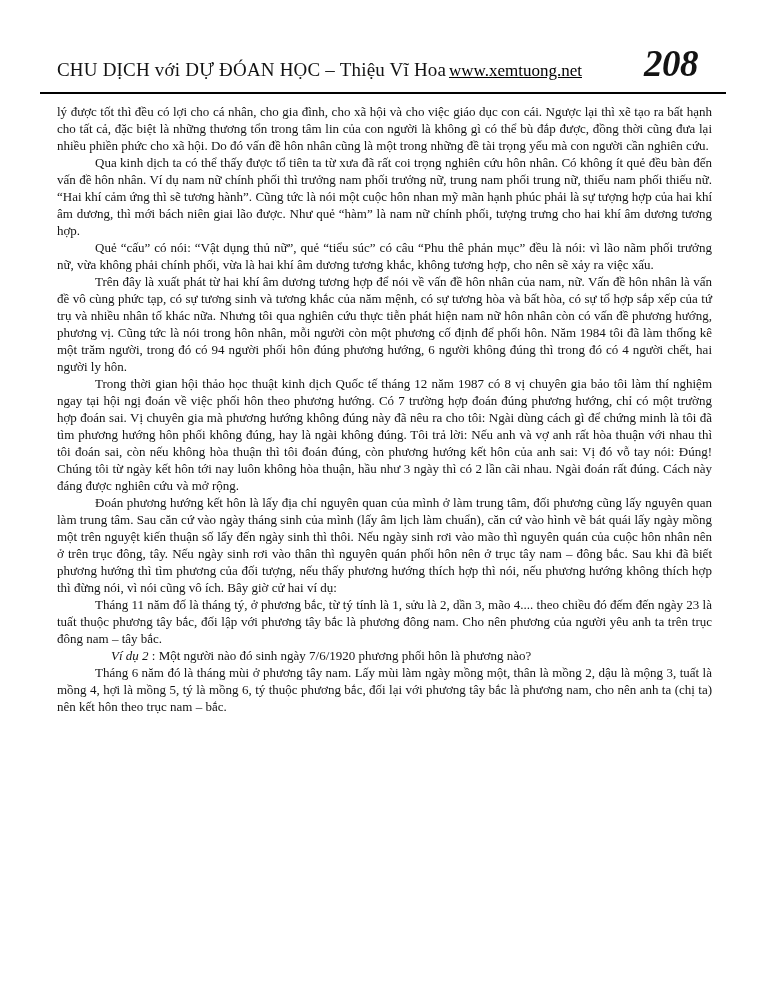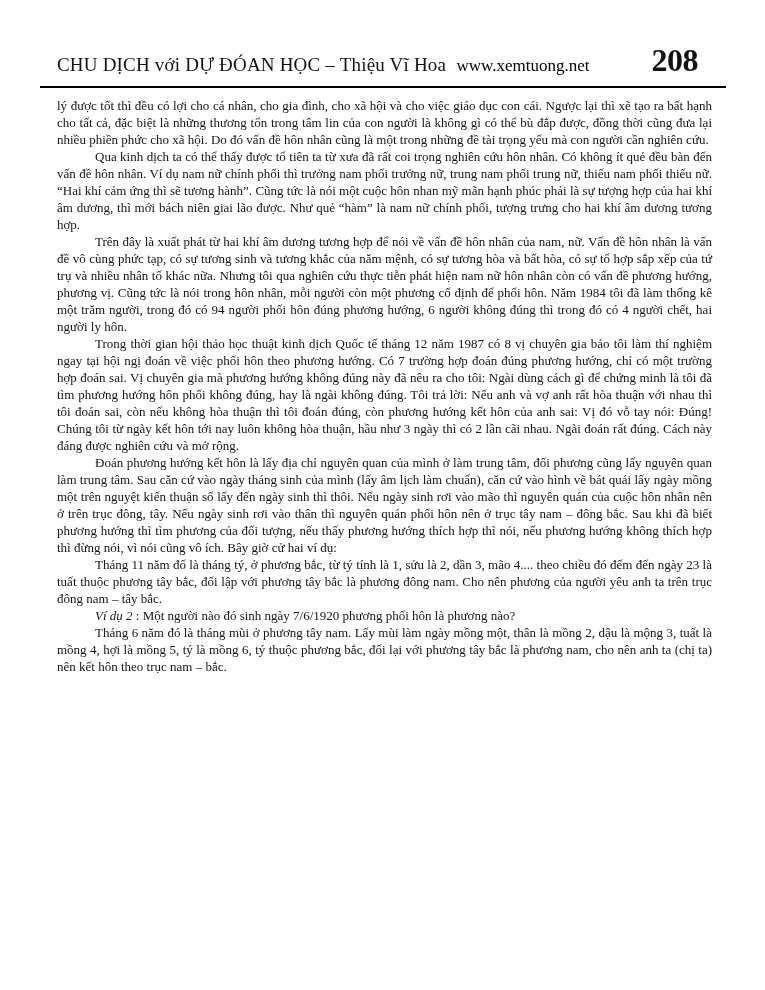--- a/index.html
+++ b/index.html
@@ -21,68 +21,72 @@
   }
   .hdr-title {
     font-size: 19px;
     letter-spacing: 0.2px;
     white-space: nowrap;
     flex: 1 1 auto;
   }
   .hdr-site {
     font-size: 17px;
     color: #000;
+    text-decoration: underline;
     margin-right: 62px;
     white-space: nowrap;
     cursor: pointer;
   }
   .hdr-num {
-    font-size: 32px;
+    font-size: 37px;
     font-weight: bold;
     letter-spacing: -0.5px;
     white-space: nowrap;
     margin-right: 14px;
+    font-style: italic;
   }
   .rule {
     border: none;
     border-top: 2.5px solid #000;
     margin: 7px -14px 0 -17px;
   }
   .body-text {
     margin-top: 9px;
     font-size: 13px;
     line-height: 17px;
     text-align: justify;
   }
   .body-text p {
     margin: 0;
     text-indent: 38px;
   }
   .body-text p.no-indent {
     text-indent: 0;
   }
   .body-text em {
+    margin-left: 16px;
   }
 </style>
 </head>
 <body>
 
 <div class="page">
 
   <div class="hdr">
     <span class="hdr-title">CHU DỊCH với DỰ ĐÓAN HỌC – Thiệu Vĩ Hoa</span>
     <span class="hdr-site">www.xemtuong.net</span>
     <span class="hdr-num">208</span>
   </div>
 
   <hr class="rule">
 
   <div class="body-text">
     <p class="no-indent">lý được tốt thì đều có lợi cho cá nhân, cho gia đình, cho xã hội và cho việc giáo dục con cái. Ngược lại thì xẽ tạo ra bất hạnh cho tất cả, đặc biệt là những thương tổn trong tâm lin của con người là không gì có thể bù đắp được, đồng thời cũng đưa lại nhiều phiền phức cho xã hội. Do đó vấn đề hôn nhân cũng là một trong những đề tài trọng yếu mà con người cần nghiên cứu.</p>
     <p>Qua kinh dịch ta có thể thấy được tổ tiên ta từ xưa đã rất coi trọng nghiên cứu hôn nhân. Có không ít quẻ đều bàn đến vấn đề hôn nhân. Ví dụ nam nữ chính phối thì trưởng nam phối trưởng nữ, trung nam phối trung nữ, thiếu nam phối thiếu nữ. “Hai khí cảm ứng thì sẽ tương hành”. Cũng tức là nói một cuộc hôn nhan mỹ mãn hạnh phúc phải là sự tượng hợp của hai khí âm dương, thì mới bách niên giai lão được. Như quẻ “hàm” là nam nữ chính phối, tượng trưng cho hai khí âm dương tương hợp.</p>
+    <p>Quẻ “cấu” có nói: “Vật dụng thủ nữ”,  quẻ “tiểu súc” có câu “Phu thê phản mục” đều là nói: vì lão nãm phối trưởng nữ, vừa không phải chính phối, vừa là hai khí âm dương tương khắc, không tương hợp, cho nên sẽ xảy ra việc xấu.</p>
     <p>Trên đây là xuất phát từ hai khí âm dương tương hợp để nói về vấn đề hôn nhân của nam, nữ. Vấn đề hôn nhân là vấn đề vô cùng phức tạp, có sự tương sinh và tương khắc của năm mệnh, có sự tương hòa và bất hòa, có sự tổ hợp sắp xếp của tứ trụ và nhiều nhân tố khác nữa. Nhưng tôi qua nghiên cứu thực tiễn phát hiện nam nữ hôn nhân còn có vấn đề phương hướng, phương vị. Cũng tức là nói trong hôn nhân, mỗi người còn một phương cố định để phối hôn. Năm 1984 tôi đã làm thống kê một trăm người, trong đó có 94 người phối hôn đúng phương hướng, 6 người không đúng thì trong đó có 4 người chết, hai người ly hôn.</p>
     <p>Trong thời gian hội thảo học thuật kinh dịch Quốc tế tháng 12 năm 1987 có 8 vị chuyên gia bảo tôi làm thí nghiệm ngay tại hội ngị đoán về việc phối hôn theo phương hướng. Có 7 trường hợp đoán đúng phương hướng, chỉ có một trường hợp đoán sai. Vị chuyên gia mà phương hướng không đúng này đã nêu ra cho tôi: Ngài dùng cách gì để chứng minh là tôi đã tìm phương hướng hôn phối không đúng, hay là ngài không đúng. Tôi trả lời: Nếu anh và vợ anh rất hòa thuận với nhau thì tôi đoán sai, còn nếu không hòa thuận thì tôi đoán đúng, còn phương hướng kết hôn của anh sai: Vị đó vỗ tay nói: Đúng! Chúng tôi từ ngày kết hôn tới nay luôn không hòa thuận, hầu như 3 ngày thì có 2 lần cãi nhau. Ngài đoán rất đúng. Cách này đáng được nghiên cứu và mở rộng.</p>
     <p>Đoán phương hướng kết hôn là lấy địa chỉ nguyên quan của mình ở làm trung tâm, đối phương cũng lấy nguyên quan làm trung tâm. Sau căn cứ vào ngày tháng sinh của mình (lấy âm lịch làm chuẩn), căn cứ vào hình vẽ bát quái lấy ngày mồng một trên nguyệt kiến thuận số lấy đến ngày sinh thì thôi. Nếu ngày sinh rơi vào mão thì nguyên quán của cuộc hôn nhân nên ở trên trục đông, tây. Nếu ngày sinh rơi vào thân thì nguyên quán phối hôn nên ở trục tây nam – đông bắc. Sau khi đã biết phương hướng thì tìm phương của đối tượng, nếu thấy phương hướng thích hợp thì nói, nếu phương hướng không thích hợp thì đừng nói, vì nói cũng vô ích. Bây giờ cử hai ví dụ:</p>
     <p>Tháng 11 năm đố là tháng tý, ở phương bắc, từ tý tính là 1, sửu là 2, dần 3, mão 4.... theo chiều đó đếm đến ngày 23 là tuất thuộc phương tây bắc, đối lập với phương tây bắc là phương đông nam. Cho nên phương của người yêu anh ta trên trục đông nam – tây bắc.</p>
     <p><em>Ví dụ 2</em><span> : Một người nào đó sinh ngày 7/6/1920 phương phối hôn là phương nào?</span></p>
     <p>Tháng 6 năm đó là tháng mùi ở phương tây nam. Lấy mùi làm ngày mồng một, thân là mồng 2, dậu là  mộng 3, tuất là mồng 4, hợi là mồng 5, tý là mồng 6, tý thuộc phương bắc, đối lại với phương tây bắc là phương nam, cho nên anh ta (chị ta) nên kết hôn theo trục nam – bắc.</p>
   </div>
 
 </div>
 

